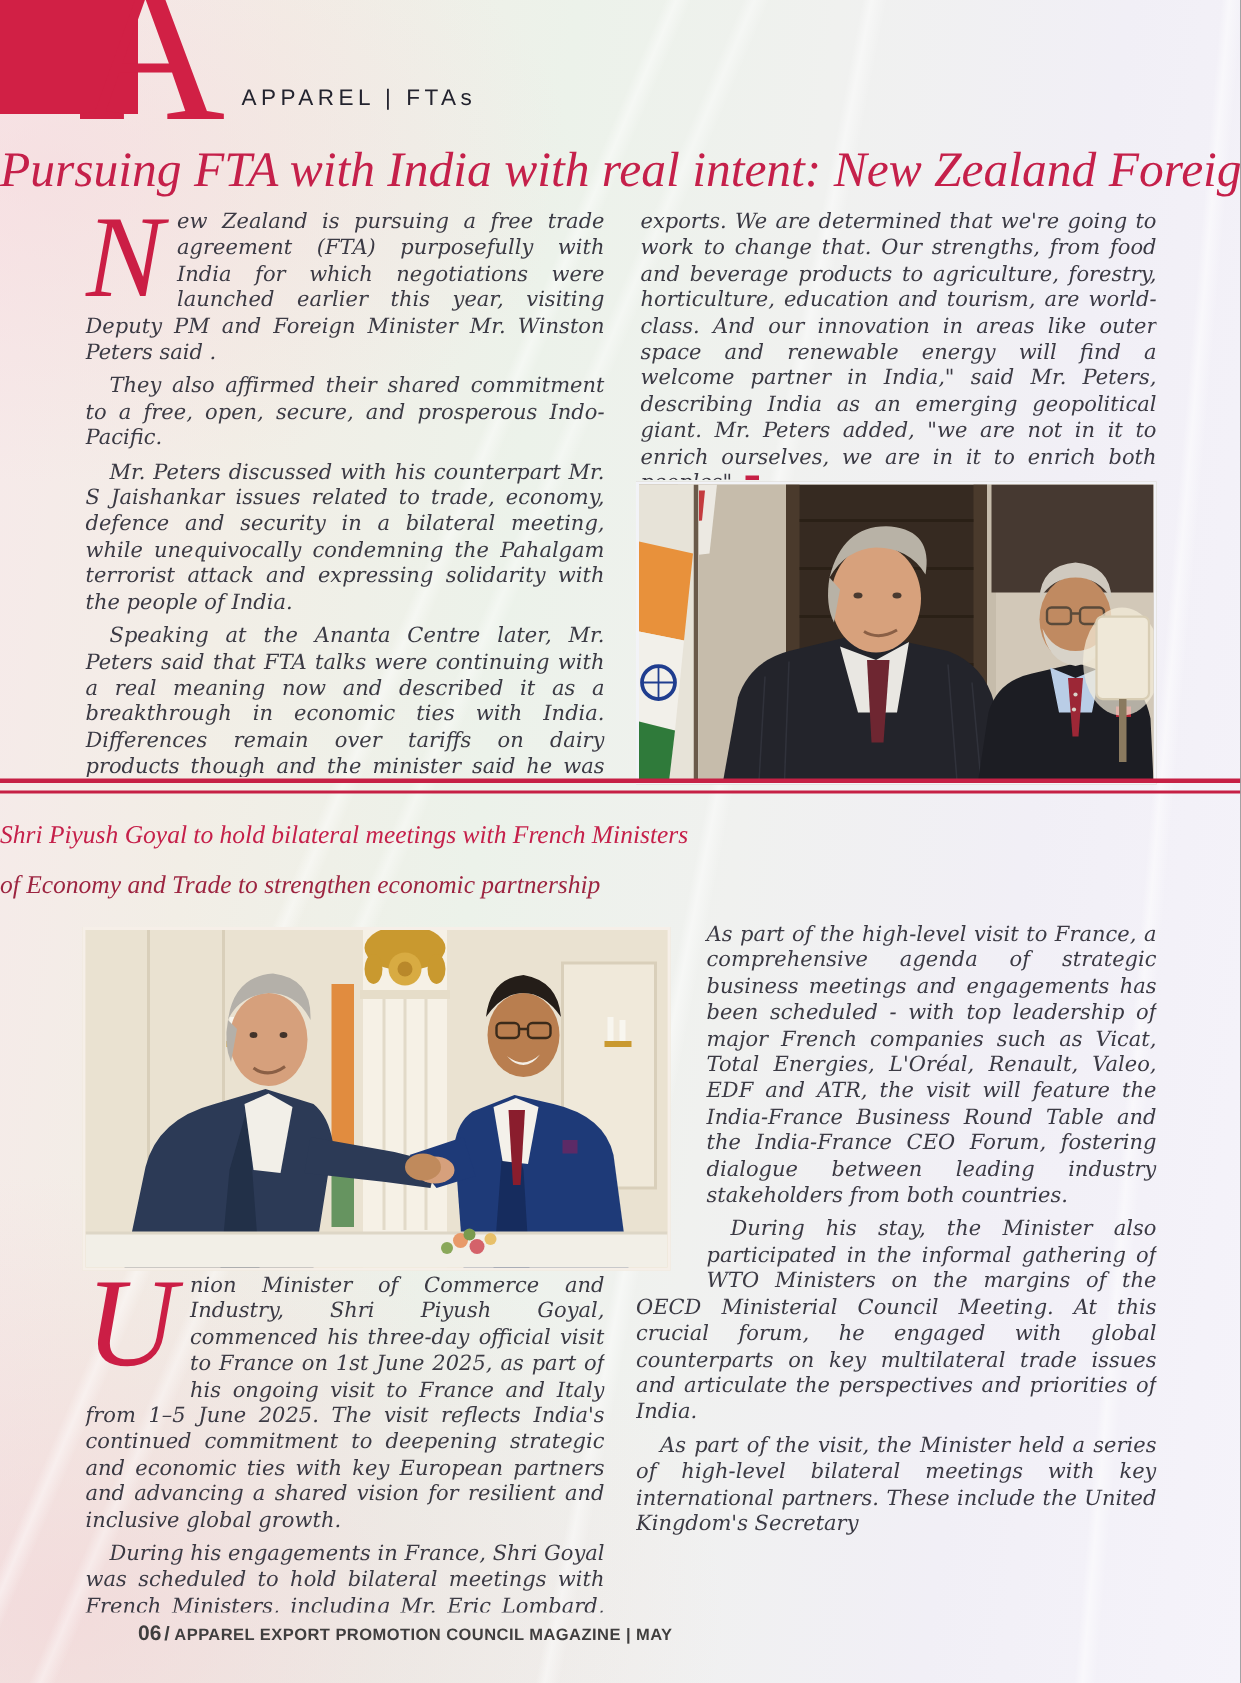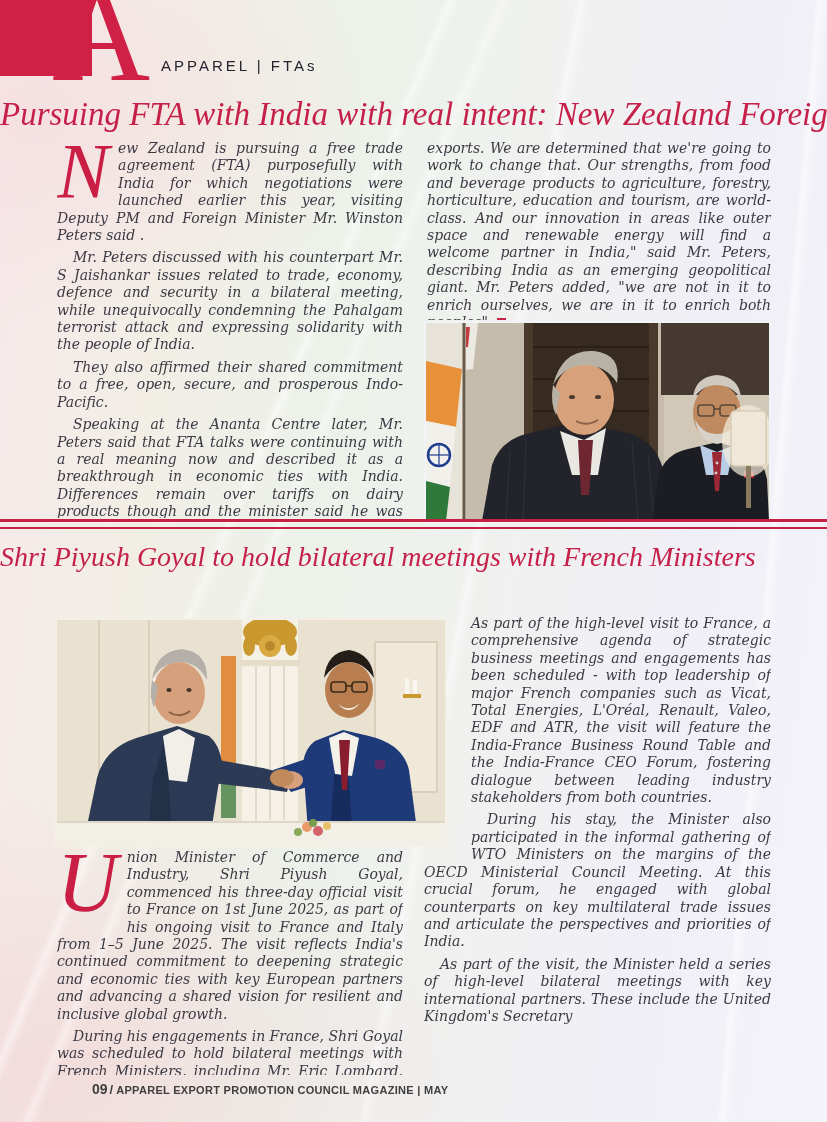--- a/index.html
+++ b/index.html
@@ -28,21 +28,21 @@
   .section-label {
     position:absolute; left:161px; top:57px; font-family:Liberation Sans, sans-serif;
     font-size:15px; letter-spacing:3px; color:#23232e;
   }
   
   .title1 {
     position:absolute; left:0; top:96px; width:827px; text-align:center; white-space:nowrap;
     font-family:"Liberation Serif", serif; font-style:italic; font-size:33px; color:#c5204a;
   }
   .title2 { position:absolute; left:0; top:540px; width:658px; 
-    font-family:"Liberation Serif", serif; font-style:italic; font-size:28px; line-height:33px; }
+    font-family:"Liberation Serif", serif; font-style:italic; font-size:17px; line-height:33px; }
   .title2 .l1 { color:#c5204a; white-space:nowrap; }
   .title2 .l2 { color:#9c2440; white-space:nowrap; }
   
   .body { font-style:italic; font-size:14px; line-height:17.4px; color:#3b3a44; text-align:justify; }
   .body p { margin:0 0 5px 0; }
   .body p.indent { text-indent:16px; }
   .a1-col1 { position:absolute; left:57px;  top:140px; width:346px; height:378px; overflow:hidden; }
   .a1-col2 { position:absolute; left:427px; top:140px; width:344px; height:180px; overflow:hidden; }
   .a2-right { position:absolute; left:424px; top:615px; width:347px; height:455px; overflow:hidden; }
   .a2-left  { position:absolute; left:57px;  top:849px; width:346px; height:226px; overflow:hidden; }
@@ -81,22 +81,22 @@
   <div class="streaks"></div>
 
   <div class="logo-block"></div>
   <div class="logo-a">A</div>
   <div class="section-label">APPAREL | FTAs</div>
 
   <div class="title1">Pursuing FTA with India with real intent: New Zealand Foreign Minister</div>
 
   <div class="body a1-col1">
     <p><span class="dropcap dropcap-n">N</span><span>ew Zealand is pursuing a free trade agreement (FTA) purposefully with India for which negotiations were launched earlier this year, visiting Deputy PM and Foreign Minister Mr. Winston Peters said .</span></p>
+    <p class="indent"><span>They also affirmed their shared commitment to a free, open, secure, and prosperous Indo-Pacific.</span></p>
     <p class="indent"><span>Mr. Peters discussed with his counterpart Mr. S Jaishankar issues related to trade, economy, defence and security in a bilateral meeting, while unequivocally condemning the Pahalgam terrorist attack and expressing solidarity with the people of India.</span></p>
-    <p class="indent"><span>They also affirmed their shared commitment to a free, open, secure, and prosperous Indo-Pacific.</span></p>
     <p class="indent"><span>Speaking at the Ananta Centre later, Mr.  Peters said that FTA talks were continuing with a real meaning now and described it as a breakthrough in economic ties with India. Differences remain over tariffs on dairy products though and the minister said he was aware of the concerns of the dairy industry in India.</span></p>
 
   </div>
 
   <div class="body a1-col2">
     <p><span>exports. We are determined that we're going to work to change that. Our strengths, from food and beverage products to agriculture, forestry, horticulture, education and tourism, are world-class. And our innovation in areas like outer space and renewable energy will find a welcome partner in India," said Mr. Peters, describing India as an emerging geopolitical giant. Mr. Peters added, "we are not in it to enrich ourselves, we are in it to enrich both peoples".</span><span class="end-marker"></span></p>
   </div>
 
   <div class="photo1">
     <svg viewBox="0 0 343 198" preserveAspectRatio="none">
@@ -166,20 +166,21 @@
         <rect x="305" y="88" width="35" height="55" rx="4" fill="#efe8d8" stroke="#d8cdb4" stroke-width="1.5"></rect>
         <rect x="320" y="143" width="5" height="42" fill="#8a7a5f"></rect>
       </g>
     </svg>
   </div>
 
   <div class="divider"></div>
 
   <div class="title2">
     <div class="l1">Shri Piyush Goyal to hold bilateral meetings with French Ministers</div>
+    <div class="l2">of Economy and Trade to strengthen economic partnership</div>
   </div>
 
   <div class="photo2">
     <svg viewBox="0 0 388 225" preserveAspectRatio="none">
       <rect x="0" y="0" width="388" height="225" fill="#eae2d1"></rect>
       <g stroke="#d9cfba" stroke-width="2">
         <line x1="42" y1="0" x2="42" y2="200"></line>
           <line x1="92" y1="0" x2="92" y2="200"></line>
         <rect x="318" y="22" width="62" height="150" fill="#f0e9da"></rect>
       </g>
@@ -259,15 +260,15 @@
     <p class="indent"><span>During his stay, the Minister  also participated in the informal gathering of WTO Ministers on the margins of the OECD Ministerial Council Meeting. At this crucial forum, he  engaged with global counterparts on key multilateral trade issues and articulate the perspectives and priorities of India.</span></p>
     <p class="indent"><span>As part of the visit, the Minister held a series of high-level bilateral meetings with key international partners. These include the United Kingdom's Secretary</span></p>
   </div>
 
   <div class="body a2-left">
     <p><span class="dropcap dropcap-u">U</span><span>nion Minister of Commerce and Industry, Shri Piyush Goyal, commenced his three-day official visit to France on 1st June 2025, as part of his ongoing visit to France and Italy from 1–5 June 2025. The visit reflects India's continued commitment to deepening strategic and economic ties with key European partners and advancing a shared vision for resilient and inclusive global growth.</span></p>
     <p class="indent"><span>During his engagements in France, Shri Goyal was scheduled to hold bilateral meetings with French Ministers, including Mr. Eric Lombard, Minister of</span></p>
   </div>
 
   <div class="footer">
-    <span class="num">09</span><span class="sep">/</span><span class="mag">APPAREL EXPORT PROMOTION COUNCIL MAGAZINE | MAY</span>
+    <span class="num">06</span><span class="sep">/</span><span class="mag">APPAREL EXPORT PROMOTION COUNCIL MAGAZINE | MAY</span>
   </div>
 </div>
 
 </body></html>

